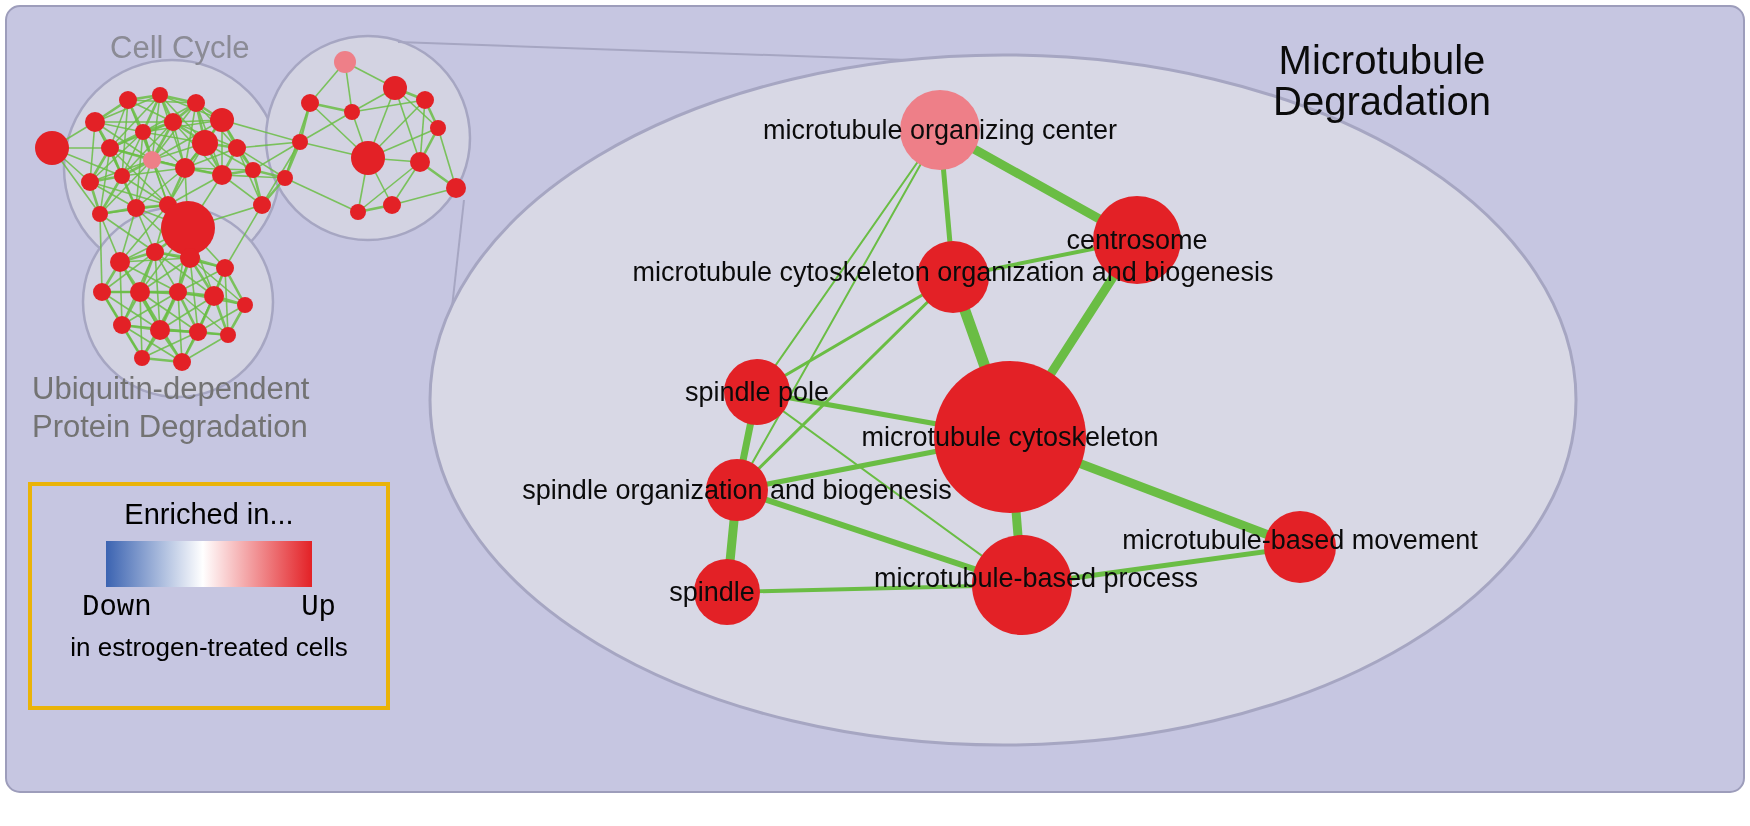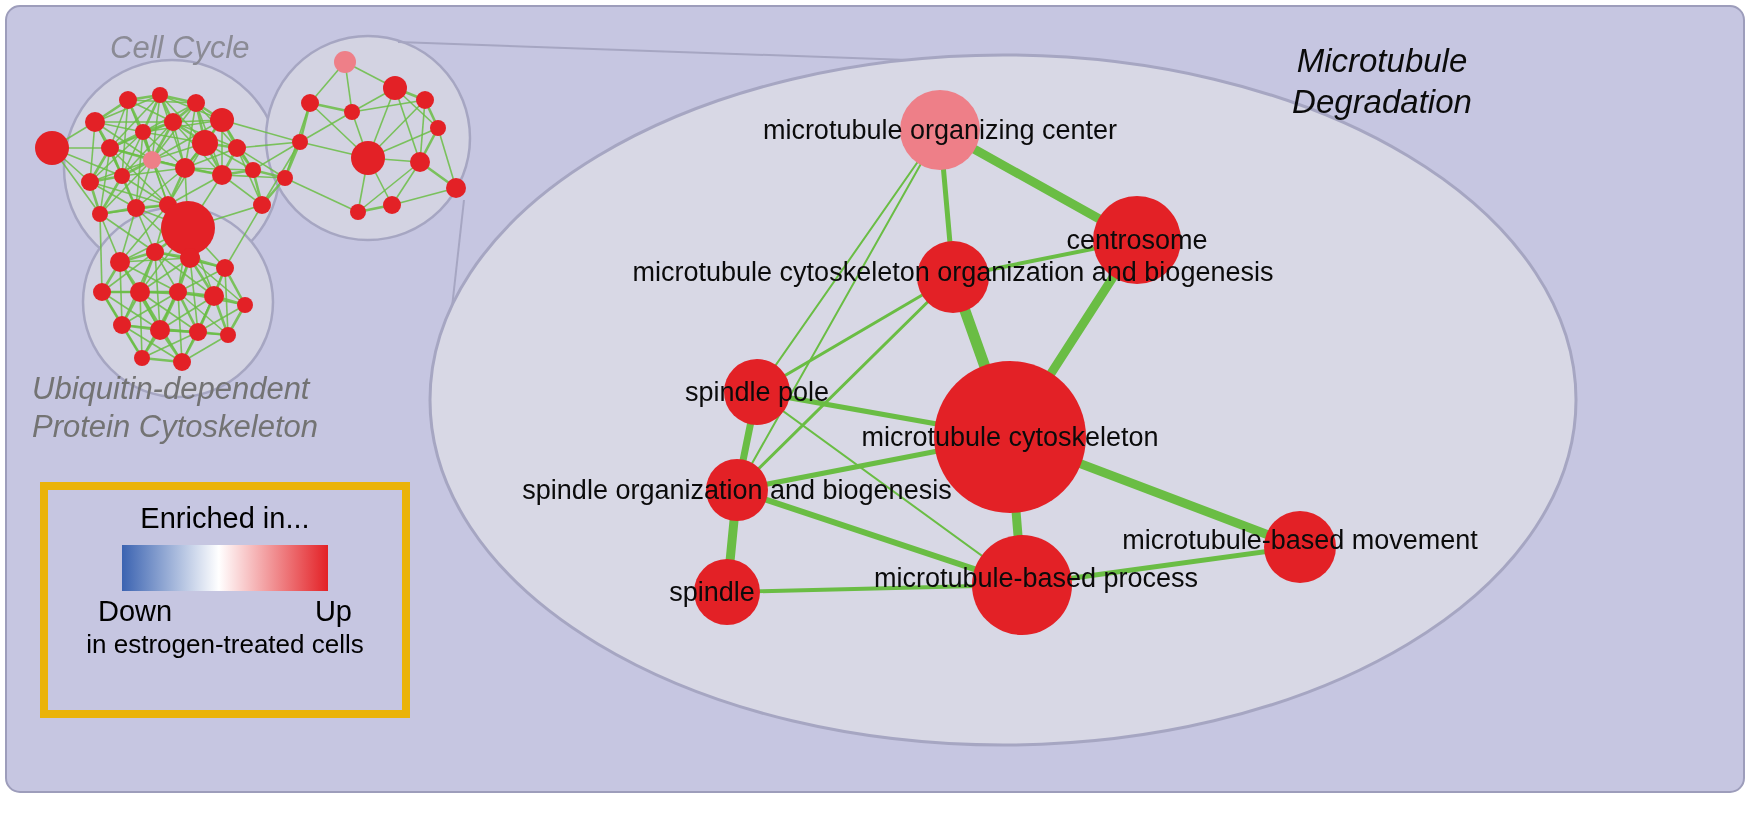--- a/index.html
+++ b/index.html
@@ -1,25 +1,25 @@
 <!DOCTYPE html>
 <html><head>
 <meta charset="utf-8">
 <style>
   html,body{margin:0;padding:0;background:#ffffff;font-family:"Liberation Sans",sans-serif;}
   .canvas{position:relative;width:1750px;height:826px;overflow:hidden;background:#ffffff;}
   #net{position:absolute;left:0;top:0;}
-  .label{position:absolute;font-style:italic;}
+  .label{position:absolute;}
   .cell-cycle{left:110px;top:30px;font-size:31px;color:#8b8b95;}
   .ubiquitin{left:32px;top:370px;font-size:31px;color:#737373;line-height:38px;}
-  .zoom-title{left:1252px;top:40px;width:260px;text-align:center;font-size:33px;color:#0b0b0b;line-height:41px;}
-  .legend{position:absolute;left:40px;top:482px;width:354px;height:220px;border:8px solid #eab308;}
+  .zoom-title{left:1252px;top:40px;width:260px;text-align:center;font-size:40px;color:#0b0b0b;line-height:41px;}
+  .legend{position:absolute;left:28px;top:482px;width:354px;height:220px;border:4px solid #eab308;}
   .legend-title{margin-top:12px;text-align:center;font-size:29px;color:#000;}
   .legend-bar{width:206px;height:46px;margin:10px auto 0 auto;background:#ccc;}
-  .legend-row{display:flex;justify-content:space-between;width:254px;margin:4px auto 0 auto;font-size:29px;color:#000;}
+  .legend-row{display:flex;justify-content:space-between;width:254px;margin:4px auto 7px auto;font-size:29px;color:#000;font-family:Liberation Mono, monospace;}
   .legend-caption{margin-top:0;text-align:center;font-size:26px;line-height:33px;color:#000;}
   svg text{font-family:"Liberation Sans",sans-serif;}
 </style>
 </head>
 <body>
 
 <div class="canvas">
 
   <svg id="net" width="1750" height="826" viewBox="0 0 1750 826">
       <rect x="6" y="6" width="1738" height="786" rx="14" fill="#c6c6e1" stroke="#9d9dbb" stroke-width="2"></rect>
@@ -348,21 +348,21 @@
       <text x="737" y="499" text-anchor="middle" font-size="27" fill="#0b0b0b">spindle organization and biogenesis</text>
       <text x="1300" y="549" text-anchor="middle" font-size="27" fill="#0b0b0b">microtubule-based movement</text>
       <text x="1036" y="587" text-anchor="middle" font-size="27" fill="#0b0b0b">microtubule-based process</text>
       <text x="712" y="601" text-anchor="middle" font-size="27" fill="#0b0b0b">spindle</text>
     </svg>
 
   <div class="label cell-cycle">Cell Cycle</div>
 
   <div class="label ubiquitin">
     <div>Ubiquitin-dependent</div>
-    <div>Protein Cytoskeleton</div>
+    <div>Protein Degradation</div>
   </div>
 
   <div class="label zoom-title">
     <div>Microtubule</div>
     <div>Degradation</div>
   </div>
 
   <div class="legend">
     <div class="legend-title">Enriched in...</div>
     <div class="legend-bar" id="legend-bar" style="background: linear-gradient(to right, rgb(59, 99, 177) 0%, rgb(255, 255, 255) 47%, rgb(227, 33, 38) 100%);"></div>

